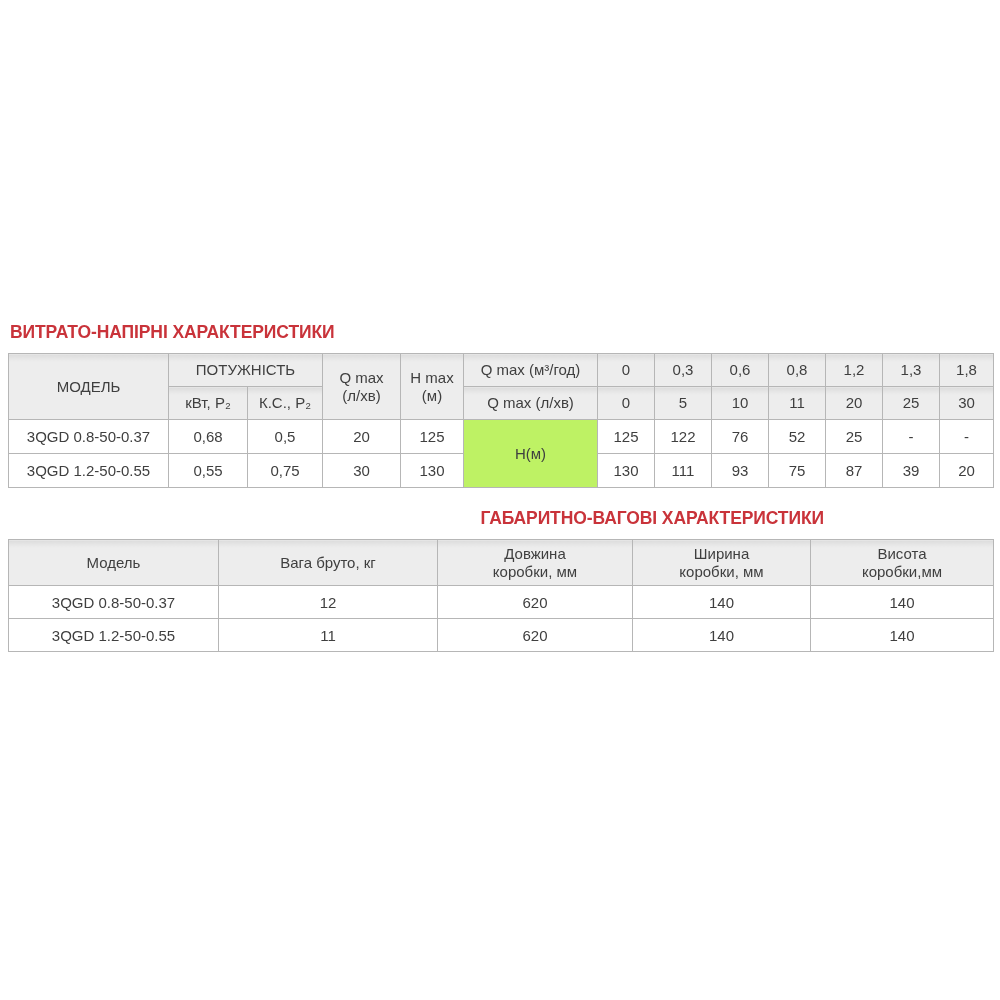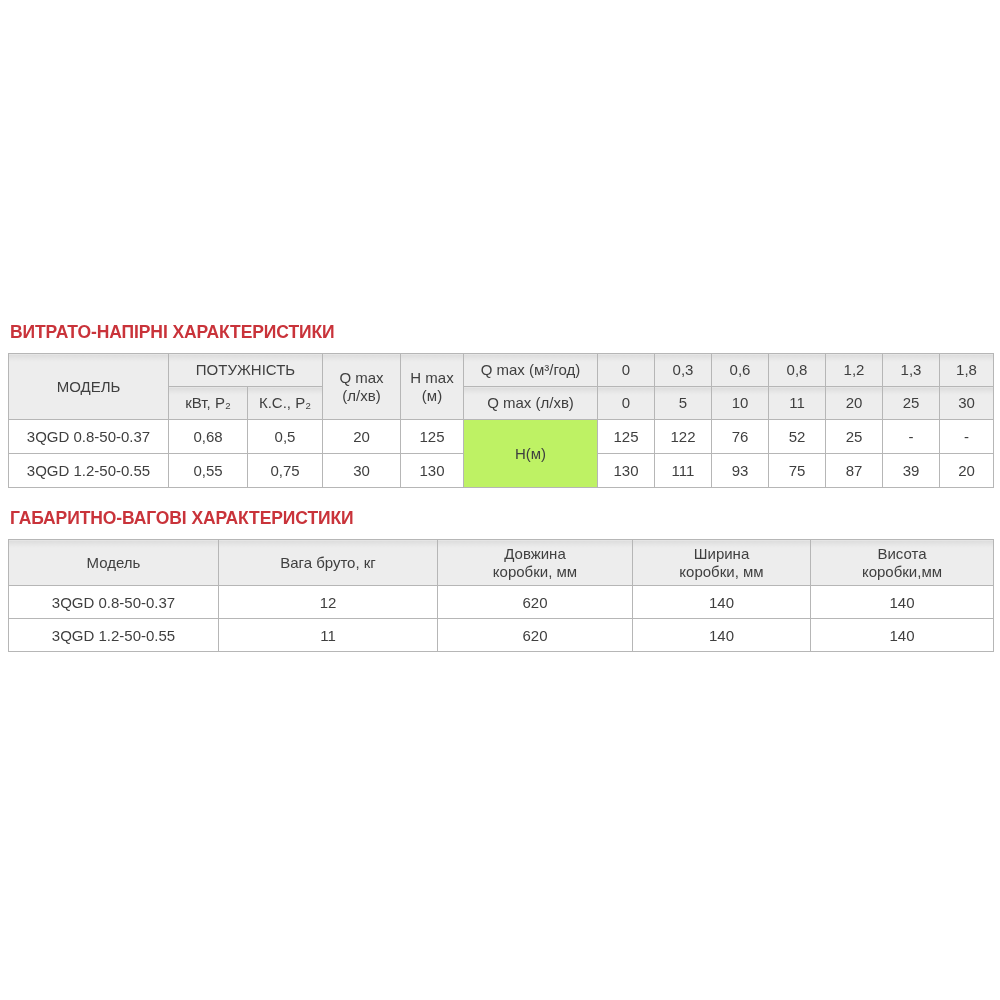--- a/index.html
+++ b/index.html
@@ -15,21 +15,21 @@
   .section-title{
     margin:0 0 0 10px;
     font-size:17.5px;
     font-weight:bold;
     letter-spacing:-0.1px;
     color:#c9333a;
     line-height:22px;
     white-space:nowrap;
   }
   #flow-title{padding-top:321px;}
-  #dims-title{padding-top:19px;}
+  #dims-title{padding-top:19px;text-align:right;}
 
   table.spec{
     border-collapse:collapse;
     table-layout:fixed;
     width:985px;
     margin:10px 7px 0 8px;
     border:1px solid #9f9f9f;
   }
   table.spec th, table.spec td{
     border:1px solid #b6b6b6;

